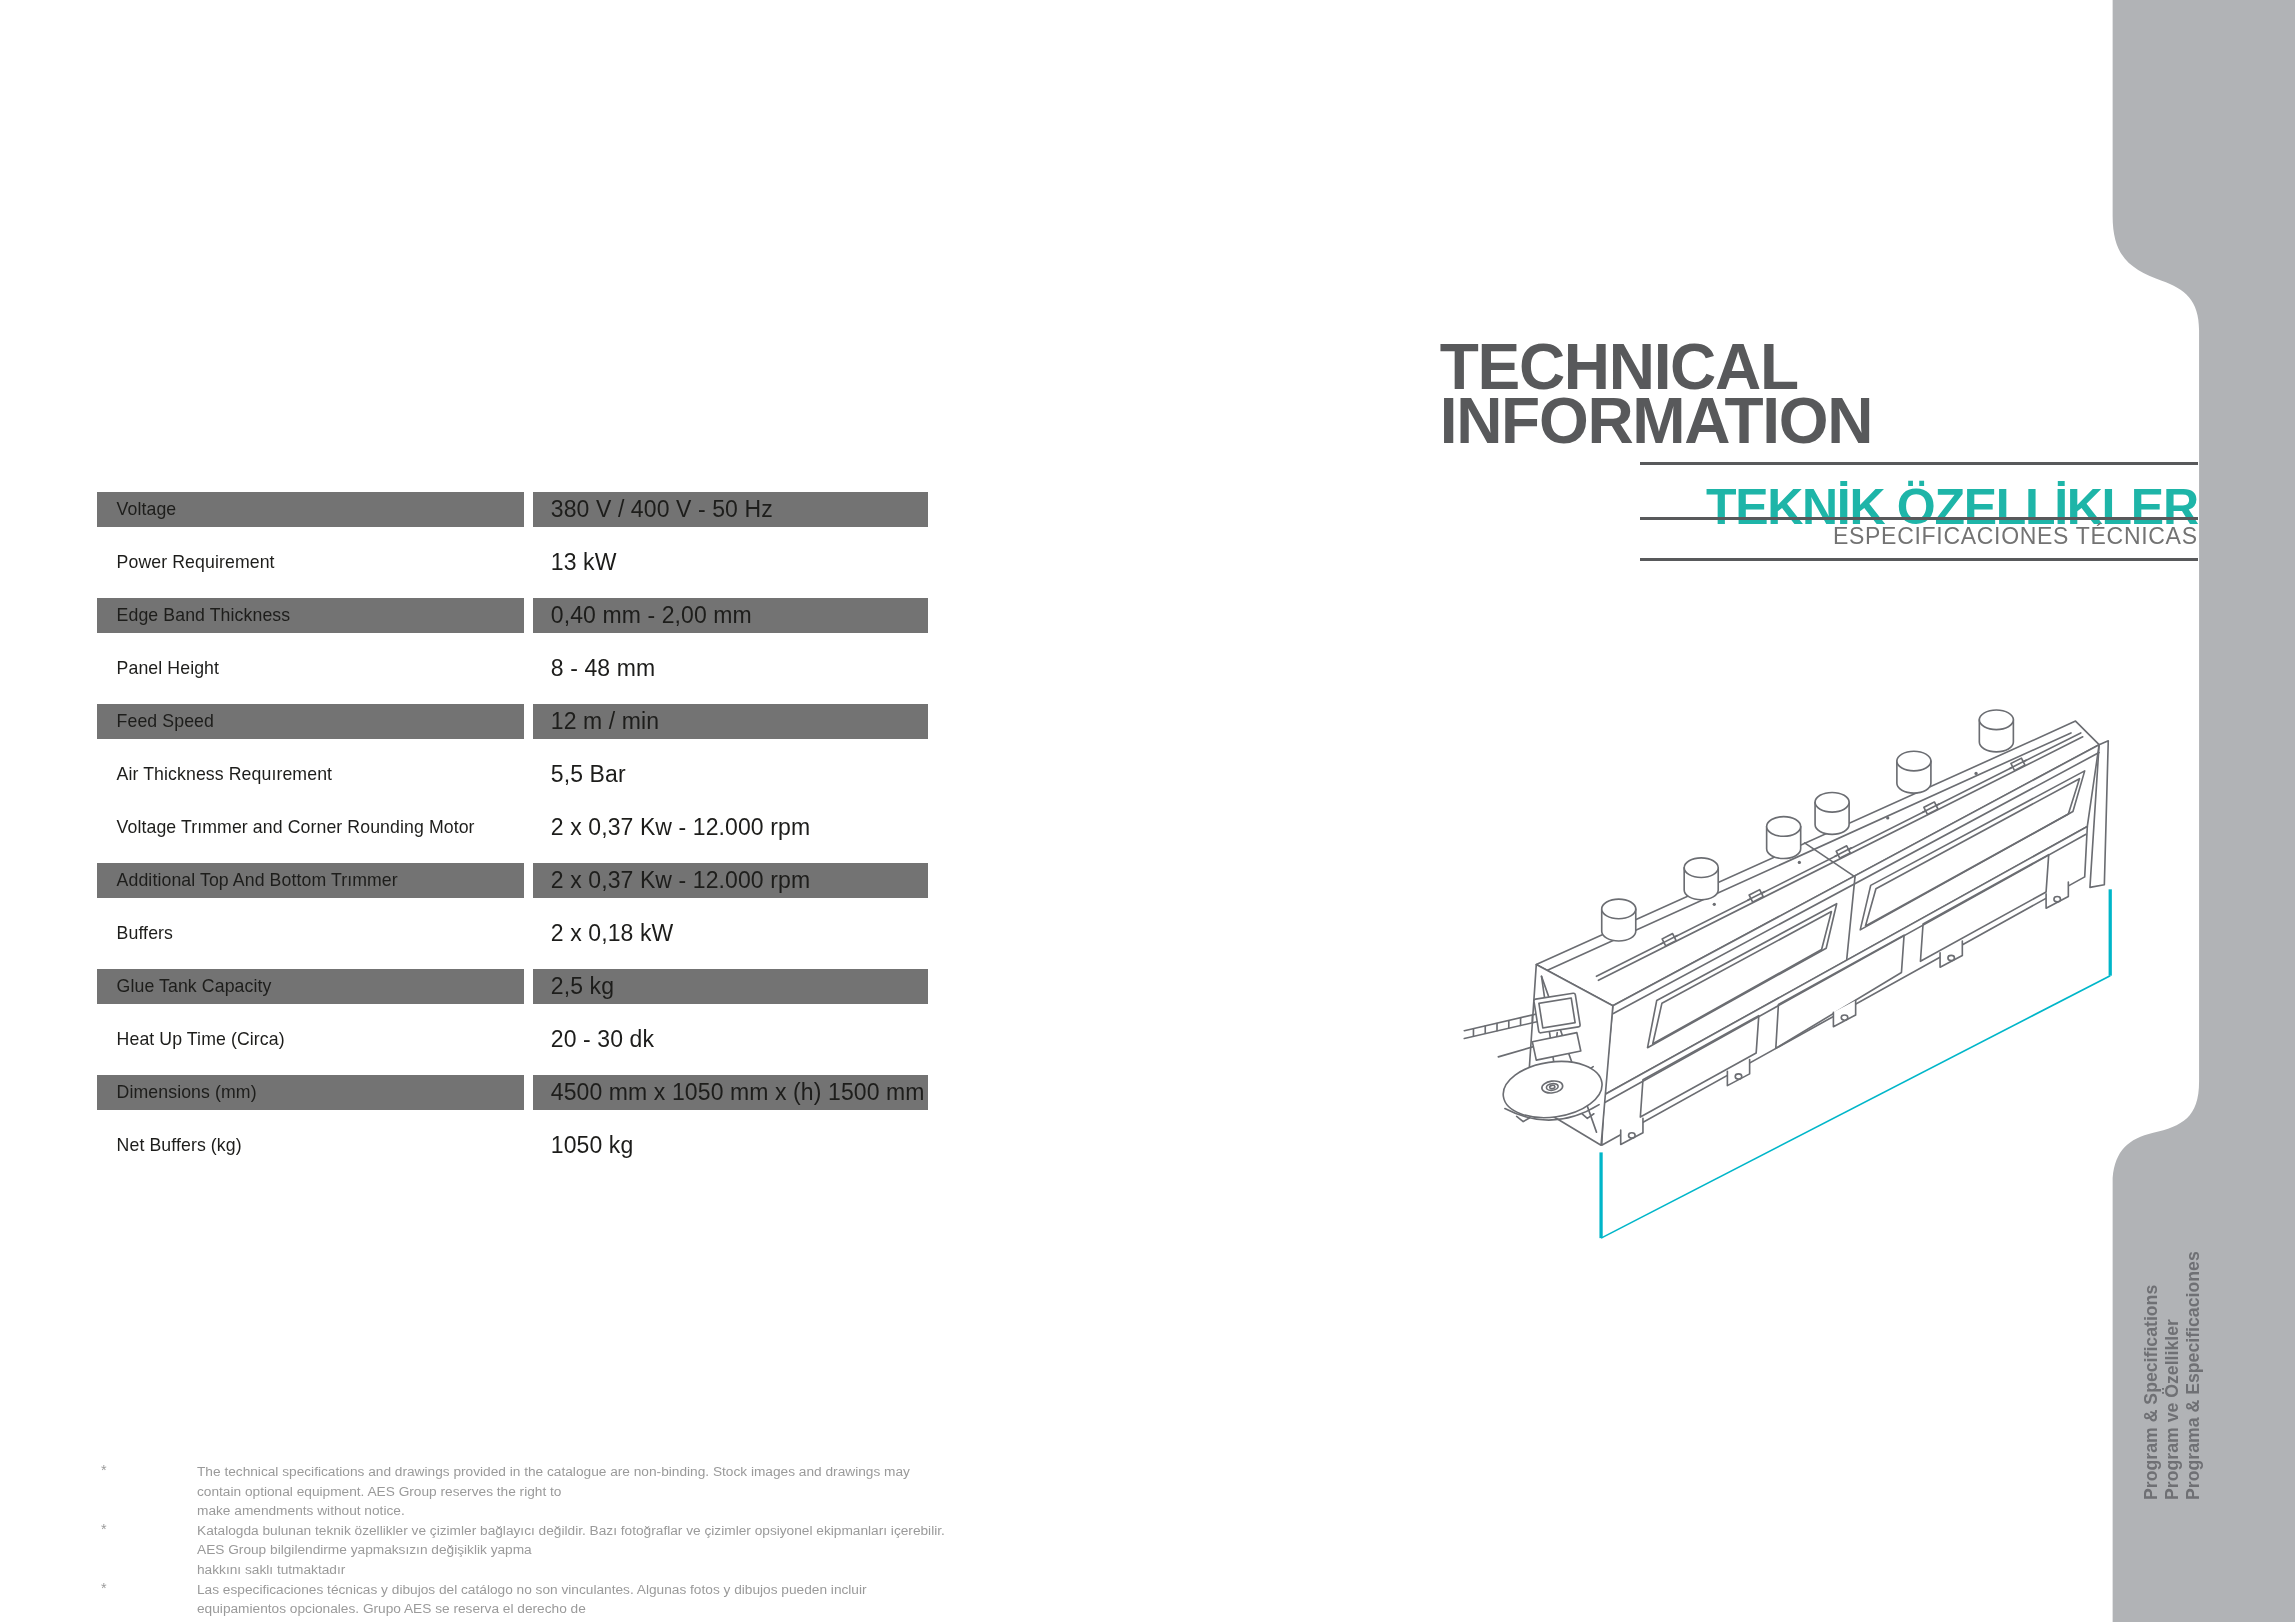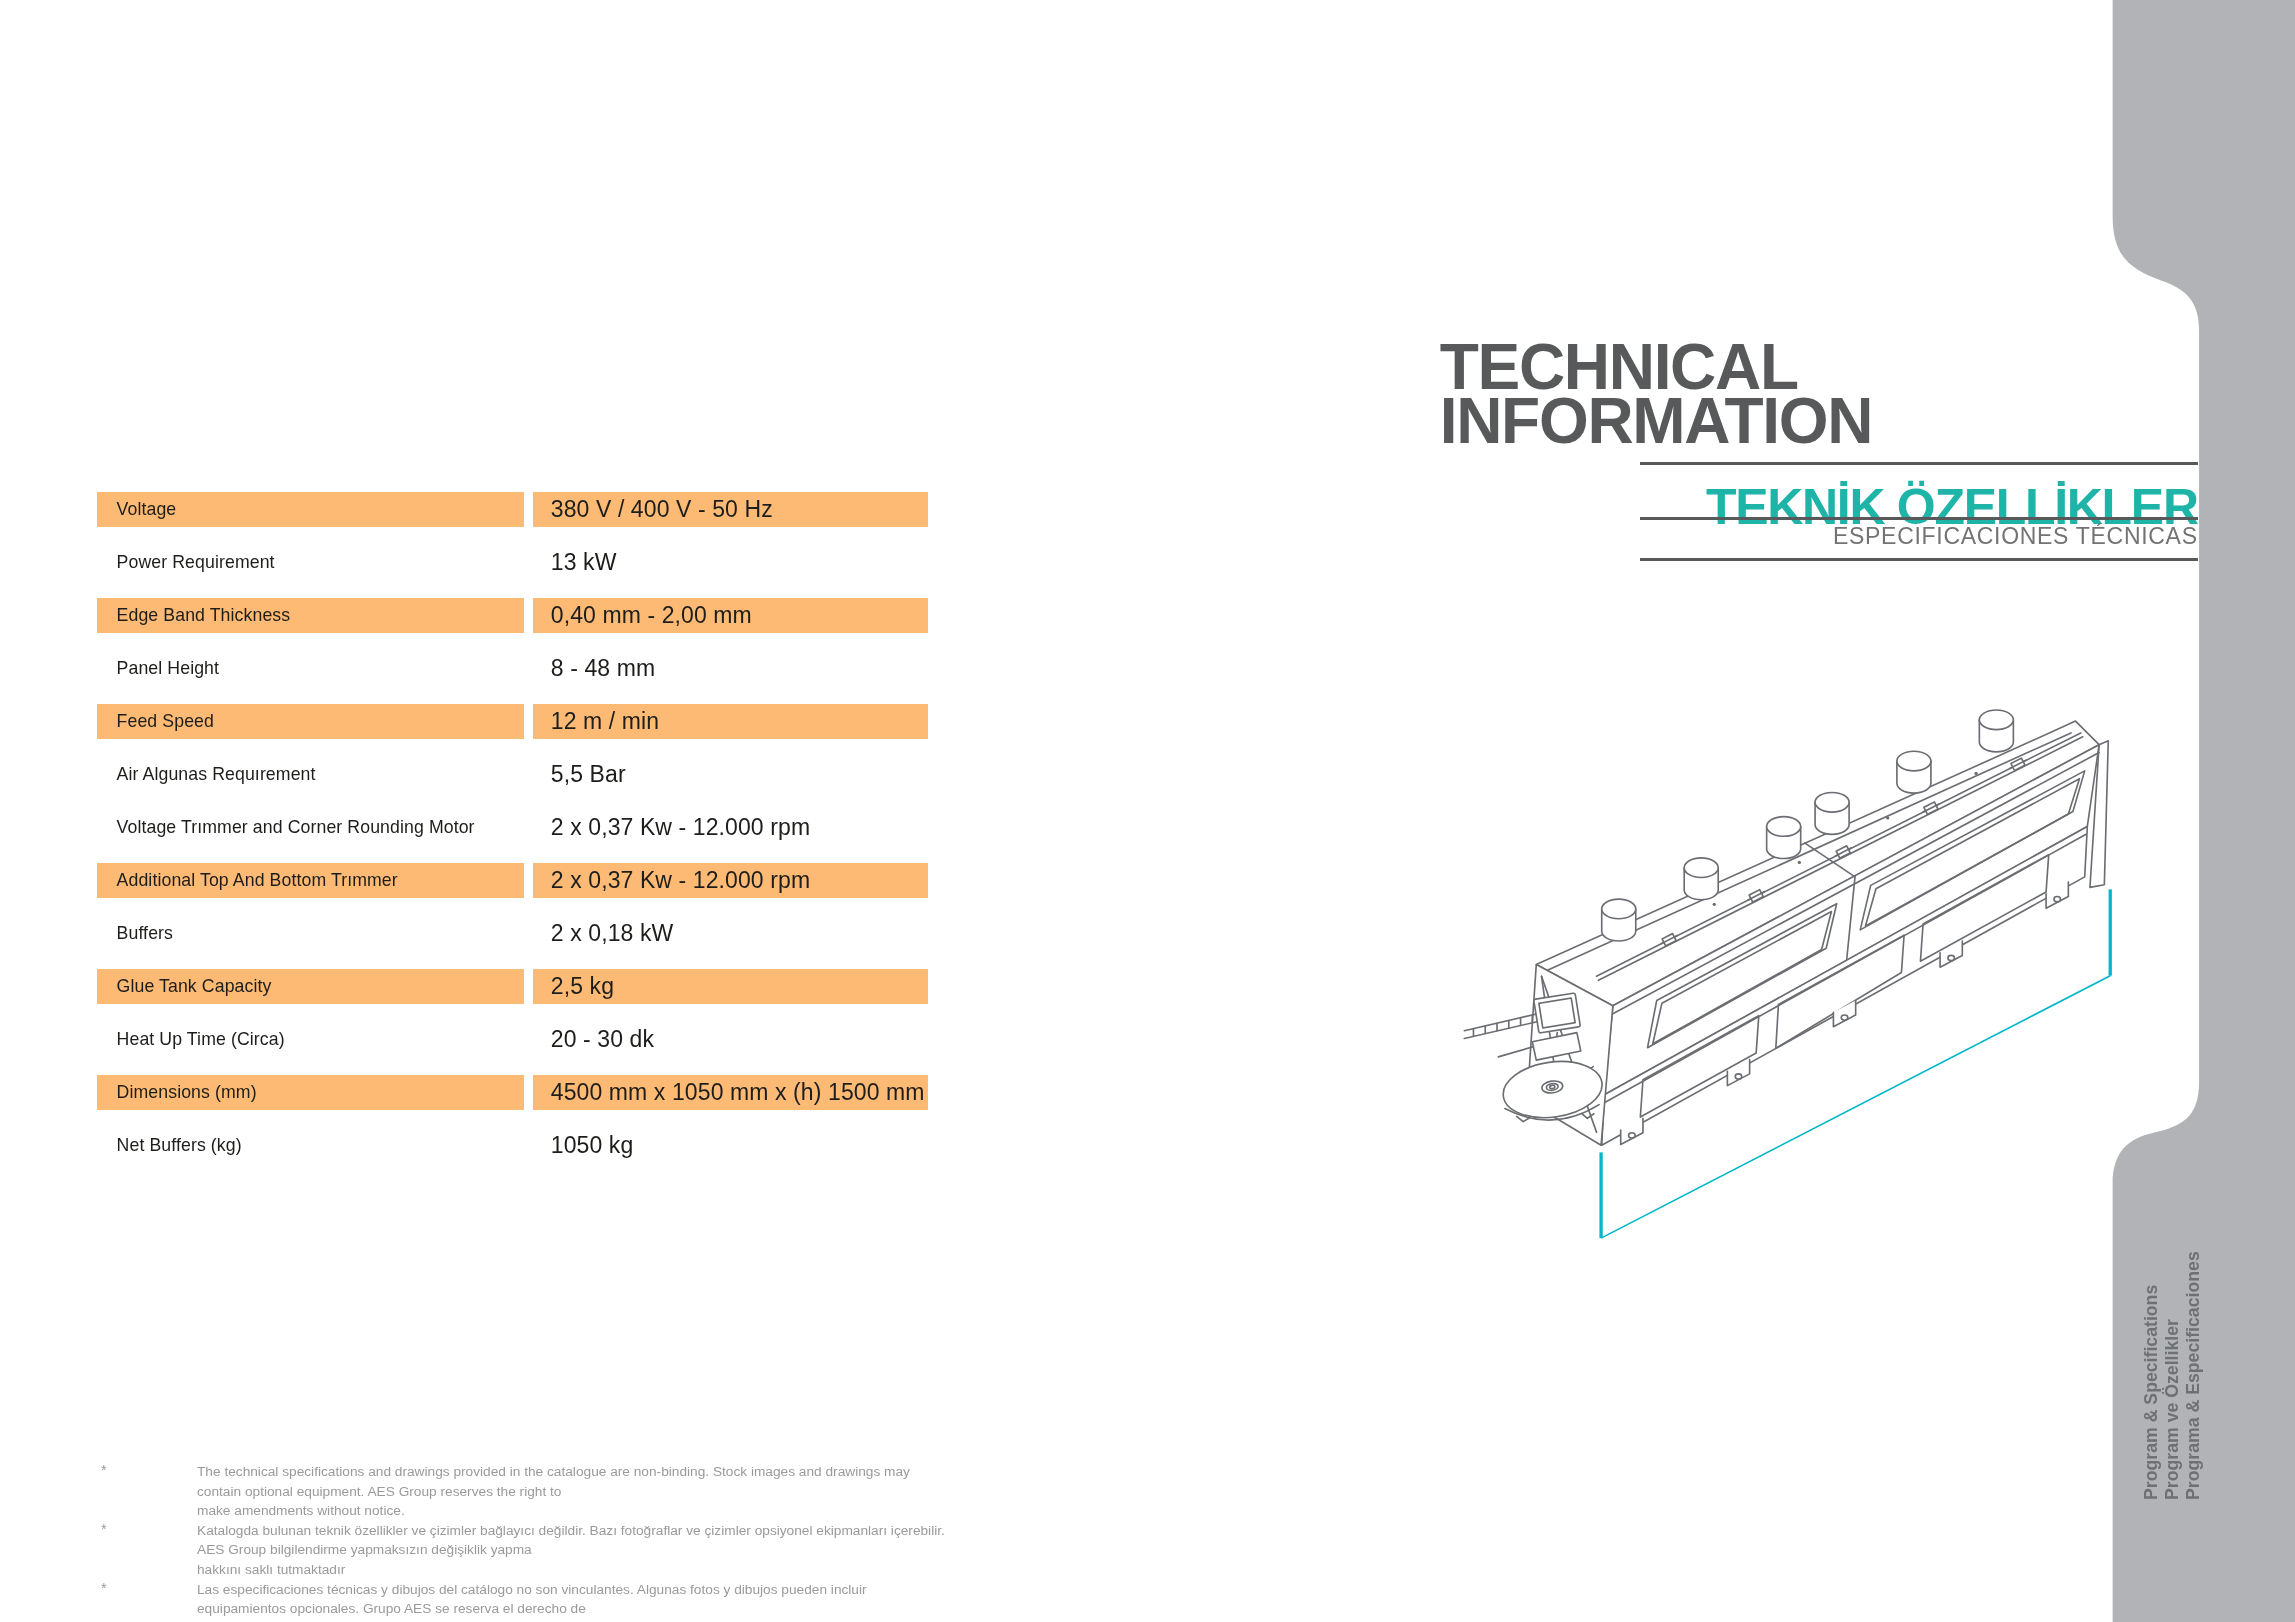--- a/index.html
+++ b/index.html
@@ -6,21 +6,21 @@
   .page{position:relative;width:2295px;height:1623px;background:#ffffff;overflow:hidden;
         font-family:"Liberation Sans",sans-serif;}
 
   
   .spec-table{position:absolute;left:97px;top:492px;width:838px;}
   .spec-row{display:flex;height:35px;margin-bottom:18px;}
   .spec-label{width:427px;display:flex;align-items:center;padding-left:19.6px;box-sizing:border-box;
               font-size:17.7px;font-weight:500;color:#1d1d1b;letter-spacing:0.1px;}
   .spec-value{width:395px;margin-left:8.5px;display:flex;align-items:center;padding-left:18.3px;
               box-sizing:border-box;font-size:23px;font-weight:500;color:#1d1d1b;letter-spacing:0.1px;}
-  .spec-row.gray .spec-label,.spec-row.gray .spec-value{background:#fdba74;}
+  .spec-row.gray .spec-label,.spec-row.gray .spec-value{background:#737373;}
 
   
   .title-block{position:absolute;left:1440px;top:0;width:759px;}
   .title-en{position:absolute;right:1.3px;top:340px;width:758px;text-align:left;
             font-size:64px;line-height:54px;font-weight:800;color:#58595b;letter-spacing:-1.3px;}
   .rule{position:absolute;right:1.3px;width:558px;height:2.6px;background:#58595b;}
   .rule.r1{top:462px;}
   .rule.r2{top:517px;}
   .rule.r3{top:558px;}
   .title-tr{position:absolute;right:1.3px;top:470px;width:758px;text-align:right;
@@ -63,21 +63,21 @@
     </div>
     <div class="spec-row">
       <div class="spec-label">Panel Height</div>
       <div class="spec-value">8 - 48 mm</div>
     </div>
     <div class="spec-row gray">
       <div class="spec-label">Feed Speed</div>
       <div class="spec-value">12 m / min</div>
     </div>
     <div class="spec-row">
-      <div class="spec-label">Air Algunas Requırement</div>
+      <div class="spec-label">Air Thickness Requırement</div>
       <div class="spec-value">5,5 Bar</div>
     </div>
     <div class="spec-row">
       <div class="spec-label">Voltage Trımmer and Corner Rounding Motor</div>
       <div class="spec-value">2 x 0,37 Kw - 12.000 rpm</div>
     </div>
     <div class="spec-row gray">
       <div class="spec-label">Additional Top And Bottom Trımmer</div>
       <div class="spec-value">2 x 0,37 Kw - 12.000 rpm</div>
     </div>

